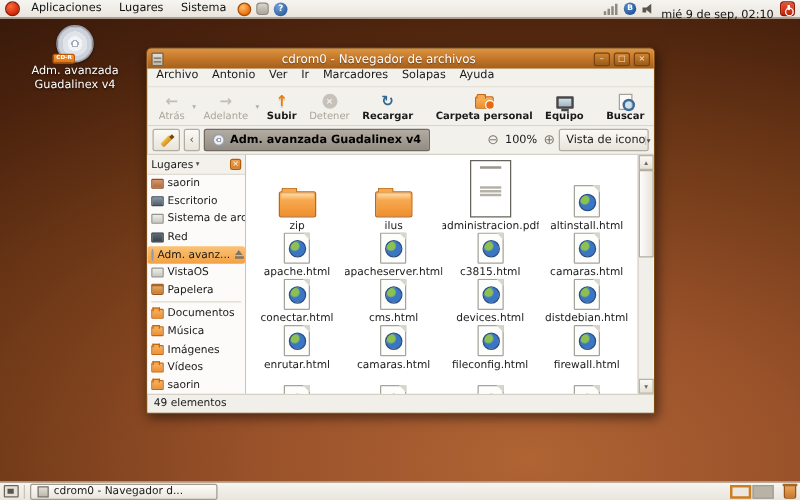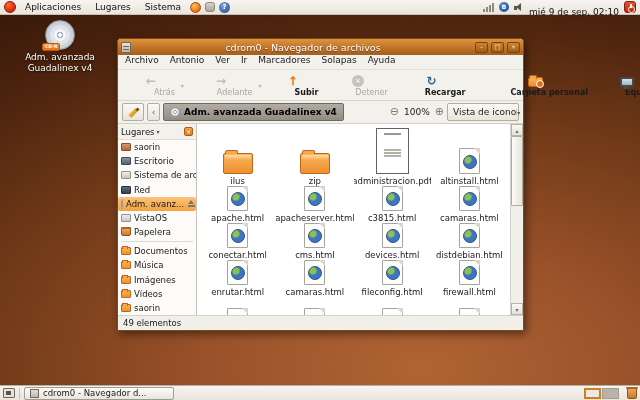--- a/index.html
+++ b/index.html
@@ -55,21 +55,21 @@
   .title-text { flex:1; text-align:center; color:#fff; font-weight:normal; font-size:9.5px; text-shadow:0 1px 1px rgba(0,0,0,.45);
     white-space:nowrap; overflow:hidden; }
   .winbtn { width:13px; height:11px; flex:none; border-radius:2px; border:1px solid #774312;
     background:linear-gradient(#cd8433,#9c5c18); color:#f2e2c8; font-size:6.5px; line-height:9px; text-align:center; }
   .menubar { height:15px; flex:none; background:#f3f1ec; border-bottom:1px solid #e2ded5;
     display:flex; align-items:flex-start; gap:11px; padding:0 7px; font-size:9px; }
   
   .toolbar { height:31px; flex:none; background:#f3f1ec; border-bottom:1px solid #d9d5cb;
     display:flex; align-items:center; padding:0 4px; }
   .tbtn { display:flex; flex-direction:column; align-items:center; justify-content:center; padding:1px 5px 0; gap:0; }
-  .tbtn .tlabel { font-size:8px; line-height:9px; color:#1a1a1a; white-space:nowrap;margin-left:27px; }
+  .tbtn .tlabel { font-size:8px; line-height:9px; color:#1a1a1a; white-space:nowrap; }
   .tbtn.disabled .tlabel { color:#aaa69c; }
   .tbtn .tico { height:13px; line-height:13px; font-size:12px; font-weight:bold; display:flex; align-items:center; justify-content:center; }
   .chev { font-size:6px; color:#b3afa5; align-self:center; padding:0 1px; }
   .tsep { width:1px; height:24px; background:#d5d1c7; margin:0 4px; }
   .arrow-dis { color:#c2beb4; }
   .arrow-up { color:#f57900; text-shadow:0 1px 0 rgba(0,0,0,.15); }
   .stop-ic { width:12px; height:12px; border-radius:50%; background:#c6c2ba; color:#f6f4f0; font-size:7px; line-height:12px; text-align:center; font-weight:bold; }
   .reload-ic { color:#31688e; font-size:13px; }
   .mini-folder { position:relative; width:15px; height:10px; background:linear-gradient(180deg,#fbb25c,#ee8f2e);
     border:1px solid #c06818; border-radius:1.5px; margin-top:2px; }
@@ -354,25 +354,25 @@
             <span class="mi mi-folder"></span>
             <span>saorin</span>
           </div>
       </div>
 
       <div class="filesview">
         <div class="gridwrap">
           <div class="fgrid">
             <div class="cell">
                 <span class="folder-ic"></span>
+                <span class="fname">zip</span>
+              </div>
+            <div class="cell">
+                <span class="folder-ic"></span>
                 <span class="fname">ilus</span>
-              </div>
-            <div class="cell">
-                <span class="folder-ic"></span>
-                <span class="fname">zip</span>
               </div>
             <div class="cell">
                 <span class="pdf-ic"></span>
                 <span class="fname">administracion.pdf</span>
               </div>
             <div class="cell">
                 <span class="html-ic"></span>
                 <span class="fname">altinstall.html</span>
               </div>
             <div class="cell">

